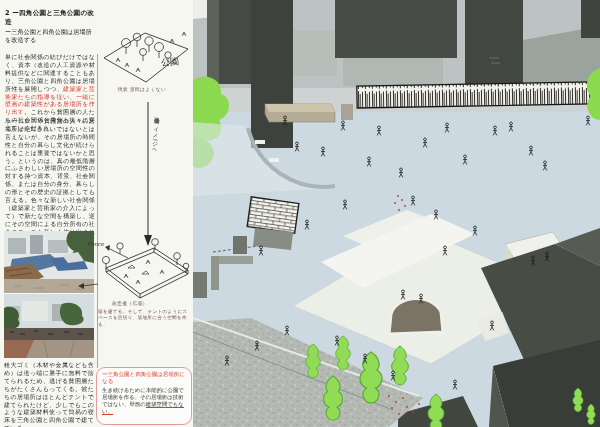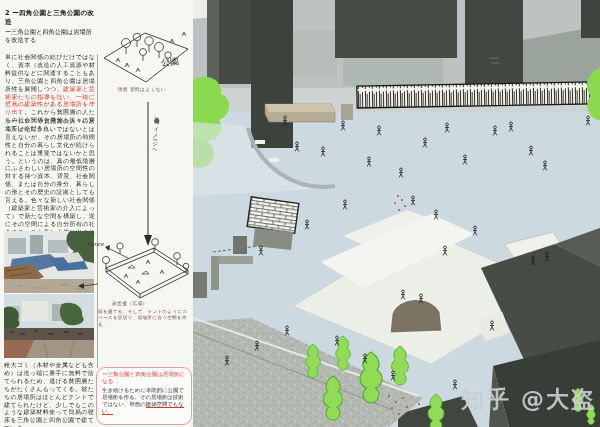--- a/index.html
+++ b/index.html
@@ -309,16 +309,15 @@
           <circle cx="203" cy="402" r="0.9"></circle>
           <circle cx="210" cy="398" r="0.9"></circle>
         <circle cx="199" cy="408" r="0.9"></circle>
           <circle cx="214" cy="407" r="0.9"></circle>
           <circle cx="206" cy="414" r="0.9"></circle>
         <circle cx="220" cy="412" r="0.9"></circle>
           <circle cx="226" cy="404" r="0.9"></circle>
       </g>
     </svg>
 
-    <div class="abs wm" style="left:268px;top:384px;">知乎 @大盗</div>
   </div>
 
 </div>
 
 </body></html>

